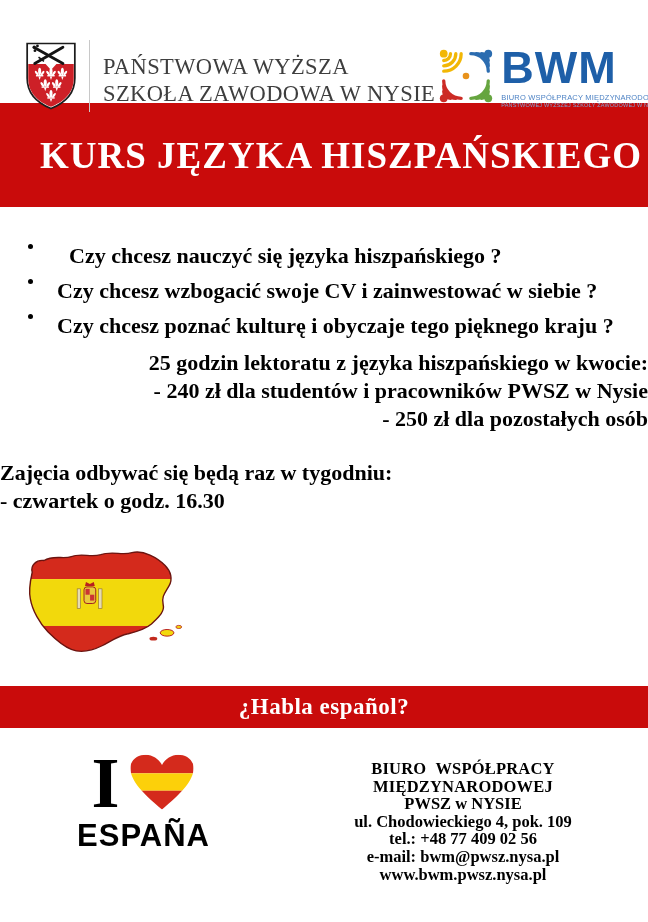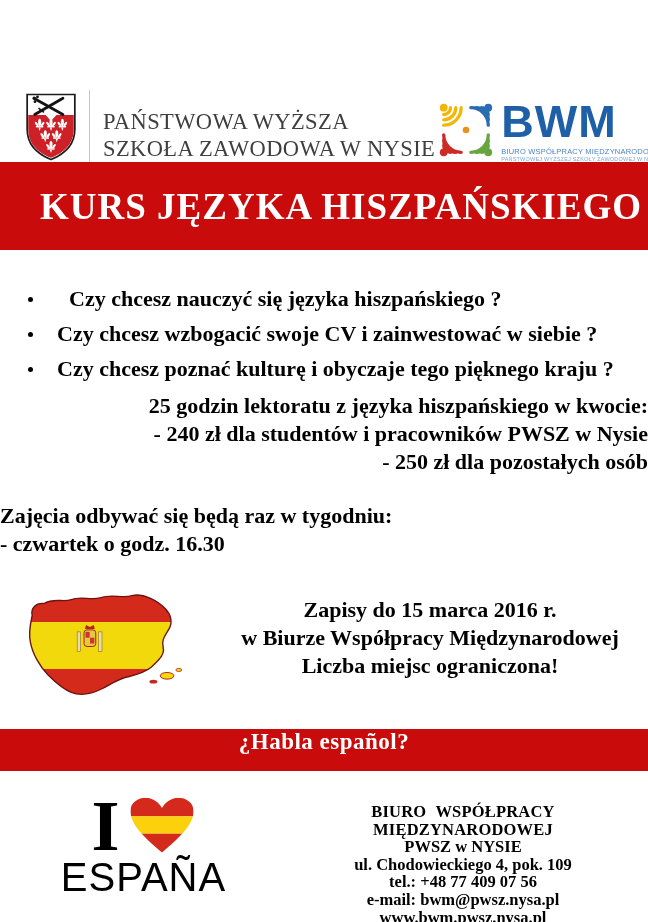--- a/index.html
+++ b/index.html
@@ -2,58 +2,58 @@
 <html><head>
 <meta charset="utf-8">
 <style>
   html,body { margin:0; padding:0; background:#e8e8e8; }
   .poster {
     width:648px; height:922px; position:relative; margin:0 auto;
     background:#ffffff; overflow:hidden;
     font-family:"Liberation Serif", serif; color:#000;
   }
   
-  .header { height:162px; box-sizing:border-box; display:flex; align-items:flex-end;
+  .header { height:103px; box-sizing:border-box; display:flex; align-items:center;
             padding:46px 18px 0 25px; background:#fff; }
   .crest { flex:none; margin-top:2px; }
   .hdr-divider { width:1px; height:72px; background:#c8c8c8; margin:2px 13px 0 12px; flex:none; }
   .school-name { font-size:22.5px; color:#3e3e3e; line-height:1.2; letter-spacing:0.4px; padding-top:10px; white-space:nowrap; }
   .bwm { margin-left:auto; display:flex; align-items:flex-start; padding-top:4px; padding-right:30px; }
   .bwm-icon { flex:none; }
   .bwm-text { margin-left:4px; margin-top:2px; }
   .bwm-acronym { font-family:"Liberation Sans", sans-serif; font-weight:bold; color:#1e5fa8;
                  font-size:45px; line-height:0.95; letter-spacing:1px; }
   .bwm-sub1 { font-family:"Liberation Sans", sans-serif; font-size:7.5px; color:#4d82c4;
               letter-spacing:0.2px; margin-top:3px; white-space:nowrap; }
   .bwm-sub2 { font-family:"Liberation Sans", sans-serif; font-size:5.5px; color:#7fa7d6;
               letter-spacing:0.2px; white-space:nowrap; }
   
-  .banner-title { height:88px; background:#c90b0b; display:flex; align-items:center; padding-left:40px; }
+  .banner-title { height:104px; background:#c90b0b; display:flex; align-items:center; padding-left:40px; }
   .banner-title .t { color:#fff; font-weight:bold; font-size:37px; letter-spacing:1px; white-space:nowrap; }
-  .banner-habla { height:42px; background:#c90b0b; margin-top:19px; display:flex; justify-content:center; }
+  .banner-habla { height:42px; background:#c90b0b; margin-top:19px; display:flex; align-items:center; justify-content:center; }
   .banner-habla .t { color:#fff; font-weight:bold; font-size:23px; letter-spacing:0.5px; }
   
   .questions { padding:37px 0 0 28px; }
-  .q-item { display:flex; align-items:center; font-weight:bold; font-size:22px; line-height:24px; margin-bottom:11px; }
+  .q-item { display:flex; align-items:flex-start; font-weight:bold; font-size:22px; line-height:24px; margin-bottom:11px; }
   .q-dot { width:5px; height:5px; border-radius:50%; background:#000; margin-right:24px; flex:none; }
   .q-item.first .q-text { padding-left:12px; }
   
   .pricing { margin-top:7px; text-align:right; font-weight:bold; font-size:22px; line-height:28px; }
   .schedule { margin-top:26px; text-align:left; font-weight:bold; font-size:22px; line-height:28px; }
   
   .middle-row { margin-top:25px; display:flex; align-items:flex-start; height:127px; }
   .spain-map { flex:none; margin-left:20px; }
   .signup { flex:1; text-align:center; font-weight:bold; font-size:22px; line-height:28px; padding:13px 10px 0 30px; }
   
   .footer { display:flex; align-items:flex-start; }
   .love-logo { margin:26px 0 0 46px; width:195px; text-align:center; flex:none; }
   .love-top { display:flex; align-items:center; justify-content:center; }
   .love-i { font-weight:bold; font-size:72px; line-height:58px; margin-right:8px; }
-  .love-country { font-family:"Liberation Sans", sans-serif; font-weight:normal; font-size:40px;
-                  letter-spacing:1px; margin-top:2px; line-height:1; }
+  .love-country { font-family:"Liberation Sans", sans-serif; font-weight:bold; font-size:31px;
+                  letter-spacing:1px; margin-top:8px; line-height:1; }
   .contact { width:366px; margin-left:auto; margin-right:2px; padding-top:32px;
              text-align:center; font-weight:bold; font-size:16.5px; line-height:17.6px; }
   .contact .l1 { word-spacing:5px; letter-spacing:0.2px; }
 </style>
 </head>
 <body>
 
 <div class="poster">
 
   <div class="header">
@@ -194,25 +194,20 @@
         <rect x="65" y="48" width="12" height="17" rx="3" fill="#e8c93e" stroke="#a02020" stroke-width="1"></rect>
         <rect x="66.5" y="50" width="4.3" height="6" fill="#c33"></rect>
         <rect x="71.2" y="56" width="4.3" height="6" fill="#c33"></rect>
       </g>
 
       <ellipse cx="150" cy="95" rx="7" ry="3.4" fill="#f2d90c" stroke="#b81f1f" stroke-width="1"></ellipse>
       <ellipse cx="136" cy="101" rx="4" ry="2" fill="#c22a1e"></ellipse>
       <ellipse cx="162" cy="89" rx="3" ry="1.6" fill="#f2d90c" stroke="#b81f1f" stroke-width="0.8"></ellipse>
     </svg>
 
-    <div class="signup">
-      <div>Zapisy do 15 marca 2016 r.</div>
-      <div>w Biurze Współpracy Międzynarodowej</div>
-      <div>Liczba miejsc ograniczona!</div>
-    </div>
   </div>
 
   <div class="banner-habla">
     <div class="t">¿Habla español?</div>
   </div>
 
   <div class="footer">
     <div class="love-logo">
       <div class="love-top">
         <span class="love-i">I</span>
@@ -230,19 +225,19 @@
           </g>
         </svg>
       </div>
       <div class="love-country">ESPAÑA</div>
     </div>
 
     <div class="contact">
       <div class="l1">BIURO  WSPÓŁPRACY  MIĘDZYNARODOWEJ</div>
       <div>PWSZ w NYSIE</div>
       <div>ul. Chodowieckiego 4, pok. 109</div>
-      <div>tel.: +48 77 409 07 56</div>
+      <div>tel.: +48 77 409 02 56</div>
       <div>e-mail: bwm@pwsz.nysa.pl</div>
       <div>www.bwm.pwsz.nysa.pl</div>
     </div>
   </div>
 
 </div>
 
 </body></html>

